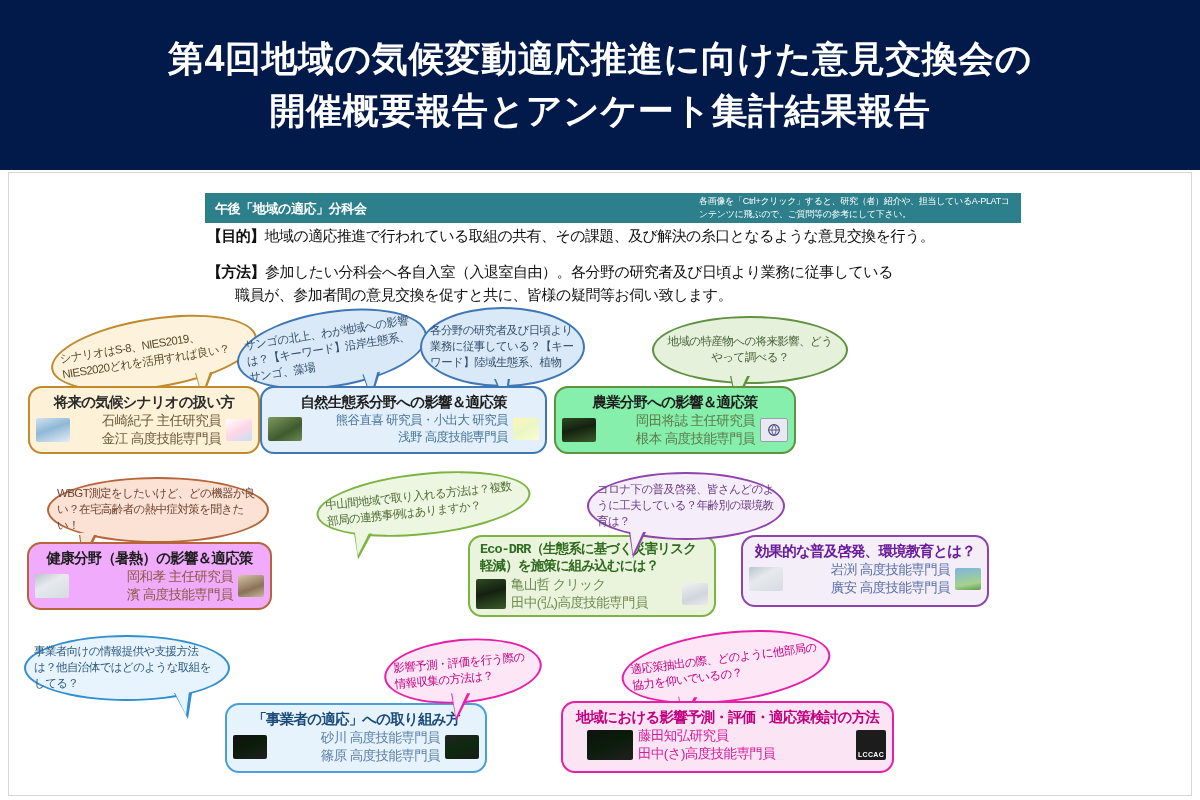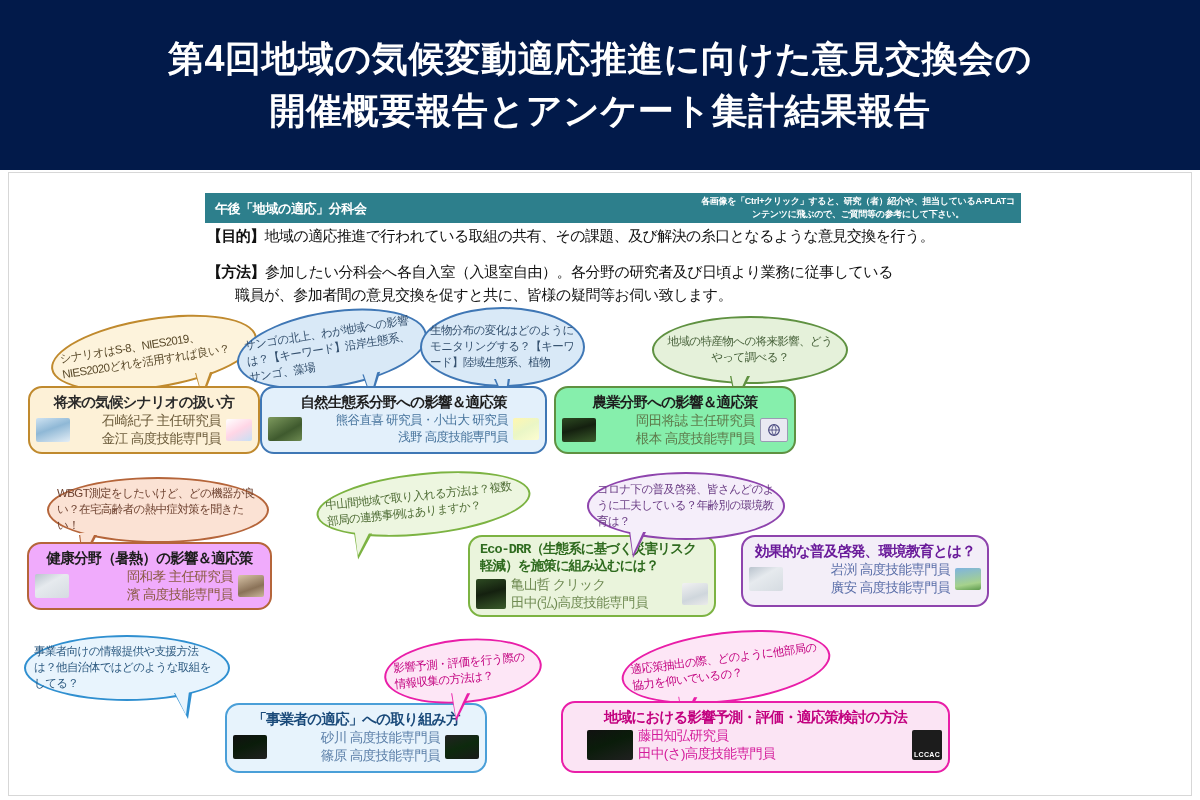--- a/index.html
+++ b/index.html
@@ -32,22 +32,22 @@
   .sec-bar{
     position:absolute;left:196px;top:20px;width:816px;height:30px;
     background:#2d7f8c;box-sizing:border-box;padding-left:48px;
   }
   .sec-bar-title{
     position:absolute;left:10px;top:7px;color:#ffffff;
     font-size:13px;font-weight:700;letter-spacing:-.4px;
   }
   .sec-bar-note{
     position:absolute;right:4px;top:2px;width:318px;
-    color:#ffffff;font-size:9px;line-height:1.45;font-weight:700;
-    text-align:center;letter-spacing:-.3px;
+    color:#ffffff;font-size:9px;line-height:1.45;font-weight:400;
+    text-align:left;letter-spacing:-.3px;
   }
 
   .purpose{
     position:absolute;left:198px;top:54px;width:820px;
     font-size:15px;color:#111;letter-spacing:-.6px;white-space:nowrap;
   }
   .method{
     position:absolute;left:198px;top:88px;width:830px;
     font-size:15px;color:#111;letter-spacing:-.5px;line-height:1.5;
   }
@@ -216,21 +216,21 @@
       </div>
     </div>
 
     <div class="bubble b-blue rot-b" style="left:227px;top:138px;width:192px;height:76px;">
       <div class="bubble-txt">サンゴの北上、わが地域への影響は？【キーワード】沿岸生態系、サンゴ、藻場</div>
       <span class="tail" style="left:120px;top:66px;border-left:5px solid transparent;border-right:13px solid transparent;border-top:26px solid #3f77b5;"></span>
       <span class="tail" style="left:121px;top:64px;border-left:4px solid transparent;border-right:11px solid transparent;border-top:24px solid #d9e9f7;"></span>
     </div>
 
     <div class="bubble b-blue" style="left:411px;top:134px;width:165px;height:80px;">
-      <div class="bubble-txt">生物分布の変化はどのようにモニタリングする？【キーワード】陸域生態系、植物</div>
+      <div class="bubble-txt">各分野の研究者及び日頃より業務に従事している？【キーワード】陸域生態系、植物</div>
       <span class="tail" style="left:72px;top:70px;border-left:12px solid transparent;border-right:4px solid transparent;border-top:26px solid #3f77b5;"></span>
       <span class="tail" style="left:73px;top:68px;border-left:10px solid transparent;border-right:3px solid transparent;border-top:24px solid #d9e9f7;"></span>
     </div>
 
     <div class="card c-blue" style="left:251px;top:213px;width:287px;height:68px;">
       <div class="card-title">自然生態系分野への影響＆適応策</div>
       <div class="card-body">
         <span class="thumb sm t-green"></span>
         <span class="names" style="font-size:12.5px;">
           <span>熊谷直喜 研究員・小出大 研究員</span>
@@ -340,21 +340,21 @@
       <span class="tail" style="left:62px;top:52px;border-left:5px solid transparent;border-right:14px solid transparent;border-top:28px solid #e91ea8;transform:rotate(5deg);"></span>
       <span class="tail" style="left:63px;top:50px;border-left:4px solid transparent;border-right:12px solid transparent;border-top:26px solid #fde6f6;transform:rotate(5deg);"></span>
     </div>
 
     <div class="bubble b-pink rot-a" style="left:612px;top:459px;width:210px;height:70px;">
       <div class="bubble-txt">適応策抽出の際、どのように他部局の協力を仰いでいるの？</div>
       <span class="tail" style="left:50px;top:58px;border-left:5px solid transparent;border-right:14px solid transparent;border-top:28px solid #e91ea8;transform:rotate(8deg);"></span>
       <span class="tail" style="left:51px;top:56px;border-left:4px solid transparent;border-right:12px solid transparent;border-top:26px solid #fde6f6;transform:rotate(8deg);"></span>
     </div>
 
-    <div class="card c-pink" style="left:552px;top:528px;width:389px;height:72px;">
+    <div class="card c-pink" style="left:552px;top:528px;width:333px;height:72px;">
       <div class="card-title">地域における影響予測・評価・適応策検討の方法</div>
       <div class="card-body" style="padding-left:24px;">
         <span class="thumb t-screen"></span>
         <span class="names left">
           <span>藤田知弘研究員</span>
           <span class="n2">田中(さ)高度技能専門員</span>
         </span>
         <span class="thumb sq t-lccac">
           <span class="lccac-txt">LCCAC</span>
         </span>

